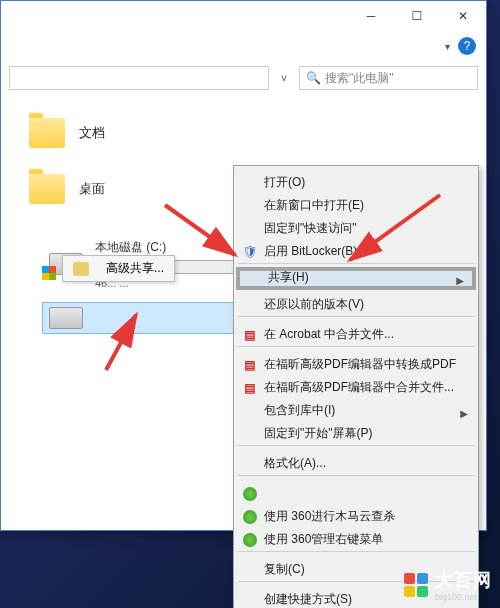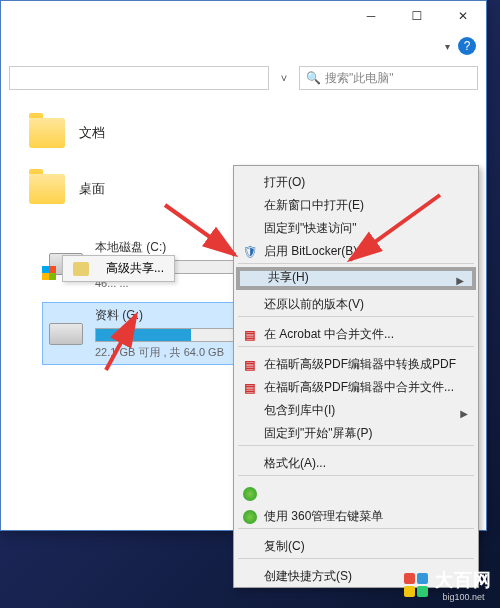--- a/index.html
+++ b/index.html
@@ -40,21 +40,21 @@
   .menu-item .mico { position: absolute; left: 6px; width: 16px; height: 16px; display: flex; align-items: center; justify-content: center; font-size: 12px; }
   .menu-sep { height: 1px; background: #d0d0d0; margin: 3px 2px; }
   .shield { color: #2a6db0; }
   .pdf { color: #d03030; font-weight: bold; font-size: 10px; }
   .g360 { width: 14px; height: 14px; border-radius: 50%; background: radial-gradient(#7ac943, #2a9d2a); }
   .red-arrow { position: absolute; pointer-events: none; }
   .red-arrow svg { display: block; }
   .watermark { position: absolute; right: 8px; bottom: 6px; display: flex; align-items: center; gap: 6px; }
   .wm-logo { display: flex; flex-wrap: wrap; width: 26px; height: 26px; }
   .wm-logo span { width: 11px; height: 11px; margin: 1px; border-radius: 2px; }
-  .wm-text { color: #fff; text-align: center; }
+  .wm-text { color: #fff; }
   .wm-text .big { font-size: 18px; font-weight: bold; letter-spacing: 1px; }
   .wm-text .small { font-size: 9px; color: #ccc; }
 </style>
 </head>
 <body>
 
 <div class="desktop-bg"></div>
 
 <div class="window">
   <div class="titlebar">
@@ -92,27 +92,20 @@
           <div class="drive-name">本地磁盘 (C:)</div>
           <div class="drive-bar">
               <div class="drive-bar-fill" style="width:30%"></div>
             </div>
           <div class="drive-stats">46... ...</div>
         </div>
       </div>
       <div style="height:10px"></div>
       <div class="drive-row selected">
         <div class="drive-icon"></div>
-        <div class="drive-info">
-          <div class="drive-name">资料 (G:)</div>
-          <div class="drive-bar">
-              <div class="drive-bar-fill" style="width:65%"></div>
-            </div>
-          <div class="drive-stats">22.1 GB 可用 , 共 64.0 GB</div>
-        </div>
       </div>
     </div>
   </div>
 </div>
 
 <div class="tooltip-sub">
   <span class="ico"></span>
   <span>高级共享...</span>
 </div>
 
@@ -161,20 +154,26 @@
     </div>
     <div class="menu-sep"></div>
     <div class="menu-item">
       <span>格式化(A)...</span>
     </div>
     <div class="menu-sep"></div>
     <div class="menu-item">
       <span class="mico">
         <span class="g360"></span>
       </span>
+    </div>
+    <div class="menu-item">
+      <span class="mico">
+        <span class="g360"></span>
+      </span>
+      <span>使用 360进行木马云查杀</span>
     </div>
     <div class="menu-item">
       <span class="mico">
         <span class="g360"></span>
       </span>
       <span>使用 360管理右键菜单</span>
     </div>
     <div class="menu-sep"></div>
     <div class="menu-item">
       <span>复制(C)</span>

